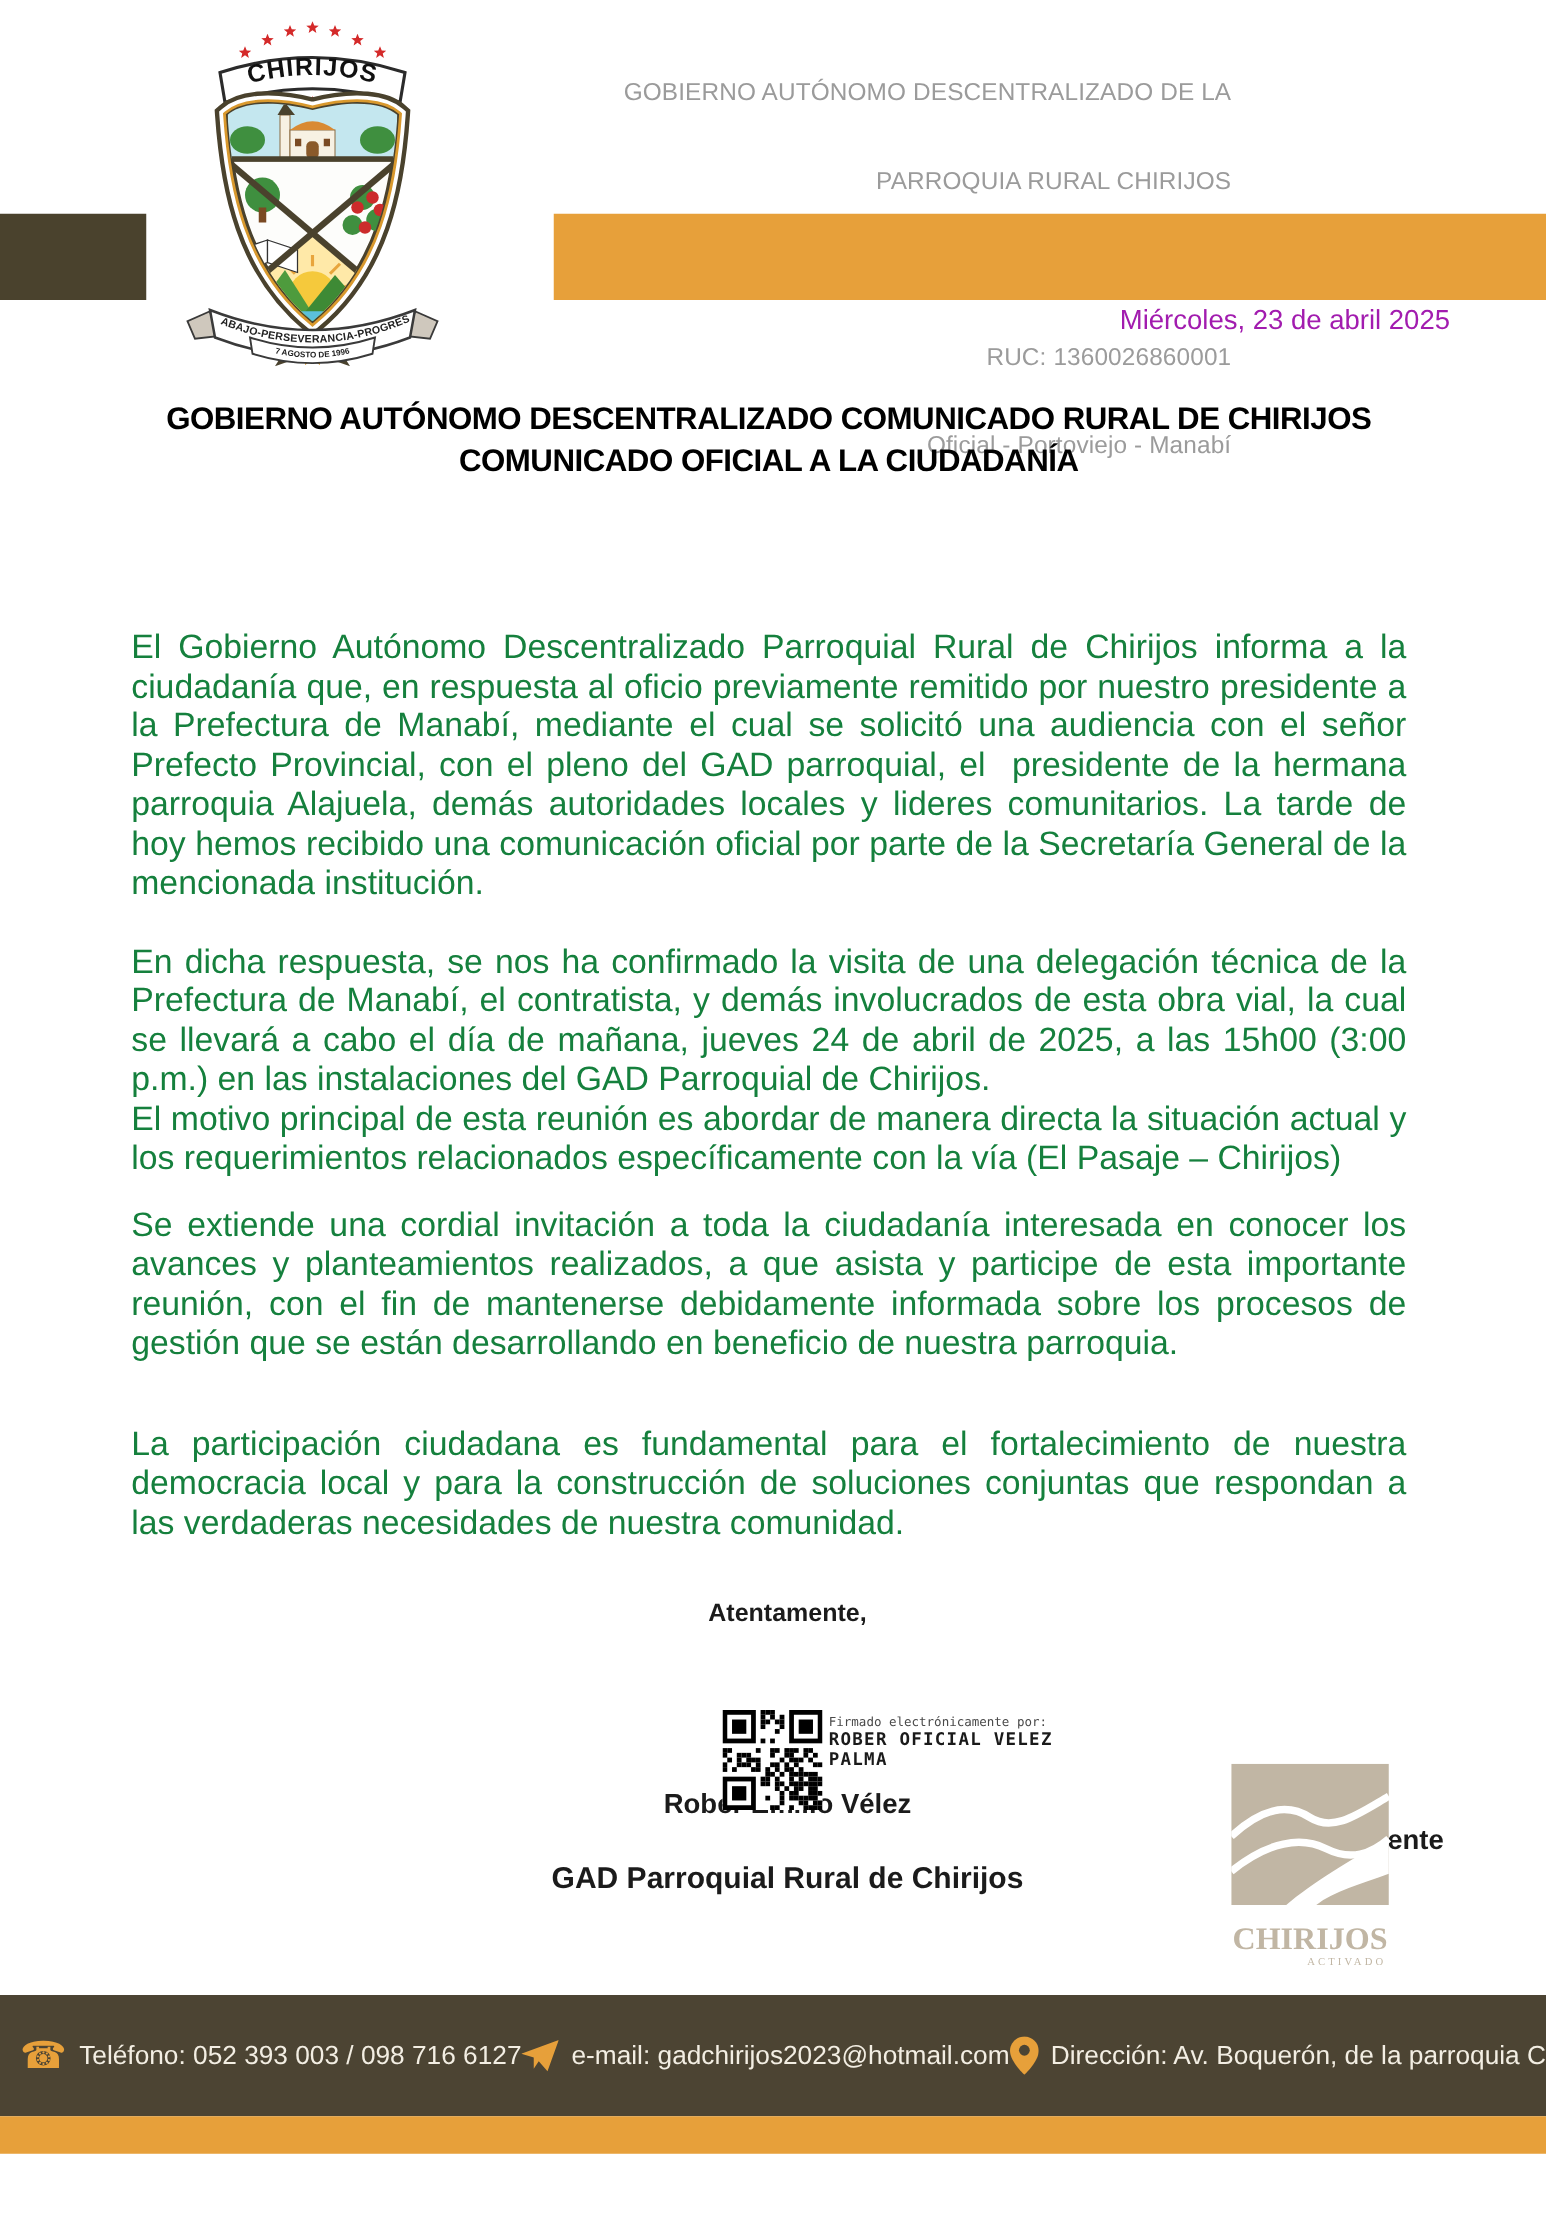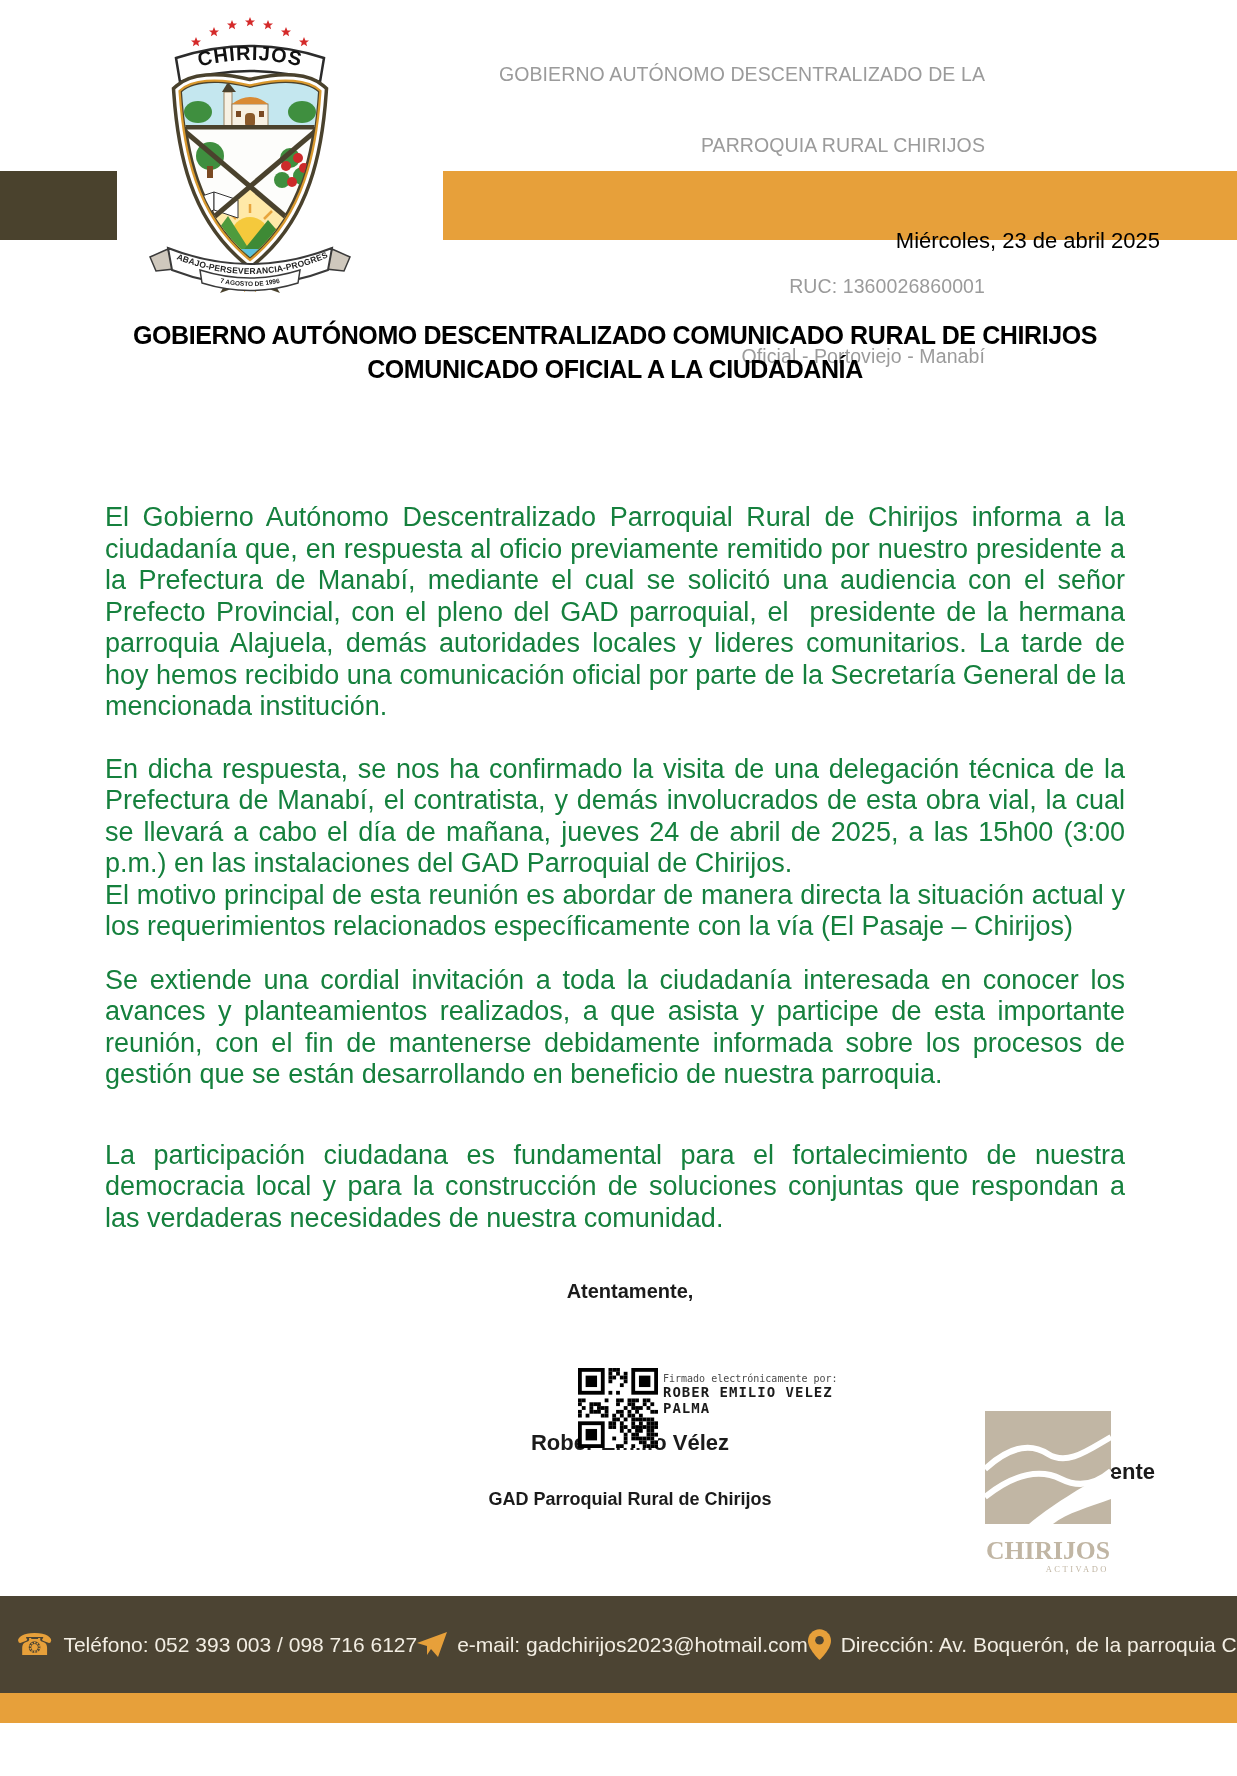--- a/index.html
+++ b/index.html
@@ -11,37 +11,37 @@
   }
   
   .crest { position:absolute; left:140px; top:8px; width:220px; height:285px; }
   .org-block {
     position:absolute; top:16px; right:252px; width:660px;
     text-align:right; color:#9b9b9b; font-size:19.5px; line-height:23.5px;
     font-weight:400; letter-spacing:0.1px; white-space:pre;
   }
   .bar-left  { position:absolute; left:0; top:171px; width:117px; height:69px; background:#4a422d; }
   .bar-right { position:absolute; left:443px; right:0; top:171px; height:69px; background:#e7a03a; }
-  .date-line { position:absolute; top:228px; right:77px; font-size:22px; color:#000000; }
+  .date-line { position:absolute; top:243px; right:77px; font-size:22px; color:#a21caf; }
   
   .content { position:absolute; left:105px; top:318px; width:1020px; }
   .doc-title { text-align:center; font-weight:bold; font-size:25px; line-height:34px; letter-spacing:-0.4px; color:#000; }
   .para {
     font-size:27px; line-height:31.5px; text-align:justify;
     white-space:pre-wrap; color:#15803d;
   }
   .p1 { margin-top:116px; }
   .p2 { margin-top:31px; }
   .p3 { margin-top:22px; }
   .p4 { margin-top:49px; }
   
   .closing  { position:absolute; left:105px; top:1280px; width:1050px; text-align:center; font-weight:bold; font-size:20px; }
   .sig-name { position:absolute; left:105px; top:1430px; width:1050px; text-align:center; font-weight:bold; font-size:22px; z-index:1; }
   .sig-role { position:absolute; left:105px; top:1459px; width:1050px; text-align:right; font-weight:bold; font-size:22px; }
-  .sig-org  { position:absolute; left:105px; top:1489px; width:1050px; text-align:center; font-weight:bold; font-size:18px; }
+  .sig-org  { position:absolute; left:105px; top:1489px; width:1050px; text-align:center; font-weight:bold; font-size:24px; }
   .qr-wrap  { position:absolute; left:578px; top:1368px; width:80px; height:80px; background:#fff; z-index:2; }
   .stamp    { position:absolute; left:663px; top:1373px; z-index:2; font-family:"DejaVu Sans Mono", monospace; }
   .stamp-small { font-size:10px; color:#4a4a4a; letter-spacing:0; }
   .stamp-name  { font-size:14px; font-weight:bold; color:#1a1a1a; letter-spacing:1px; line-height:16px; }
   
   .brand { position:absolute; left:985px; top:1411px; width:130px; height:170px; }
   
   .footer-bar {
     position:absolute; left:0; top:1596px; width:100%; height:97px;
     background:#4c4433; display:flex; align-items:center;
@@ -321,21 +321,21 @@
         <rect x="53.33333333333333" y="0" width="26.666666666666664" height="26.666666666666664" fill="#000"></rect>
         <rect x="57.14285714285714" y="3.8095238095238093" width="19.047619047619047" height="19.047619047619047" fill="#fff"></rect>
         <rect x="60.95238095238095" y="7.619047619047619" width="11.428571428571427" height="11.428571428571427" fill="#000"></rect>
         <rect x="0" y="53.33333333333333" width="26.666666666666664" height="26.666666666666664" fill="#000"></rect>
         <rect x="3.8095238095238093" y="57.14285714285714" width="19.047619047619047" height="19.047619047619047" fill="#fff"></rect>
         <rect x="7.619047619047619" y="60.95238095238095" width="11.428571428571427" height="11.428571428571427" fill="#000"></rect>
       </svg>
   </div>
   <div class="stamp">
     <div class="stamp-small">Firmado electrónicamente por:</div>
-    <div class="stamp-name">ROBER EMILIO VELEZ</div>
+    <div class="stamp-name">ROBER OFICIAL VELEZ</div>
     <div class="stamp-name">PALMA</div>
   </div>
 
   <svg class="brand" viewBox="0 0 130 170">
     <rect x="0" y="0" width="126" height="113" fill="#c1b6a4"></rect>
     <g fill="none" stroke="#ffffff" stroke-width="6">
       <path d="M0 58 C26 34 46 32 63 43 C82 55 102 40 126 26"></path>
       <path d="M0 86 C30 62 56 58 76 68 C96 78 112 72 126 60"></path>
     </g>
     <path d="M126 60 L126 88 C104 96 82 102 68 113 L44 113 C64 96 96 76 126 60 Z" fill="#ffffff"></path>

